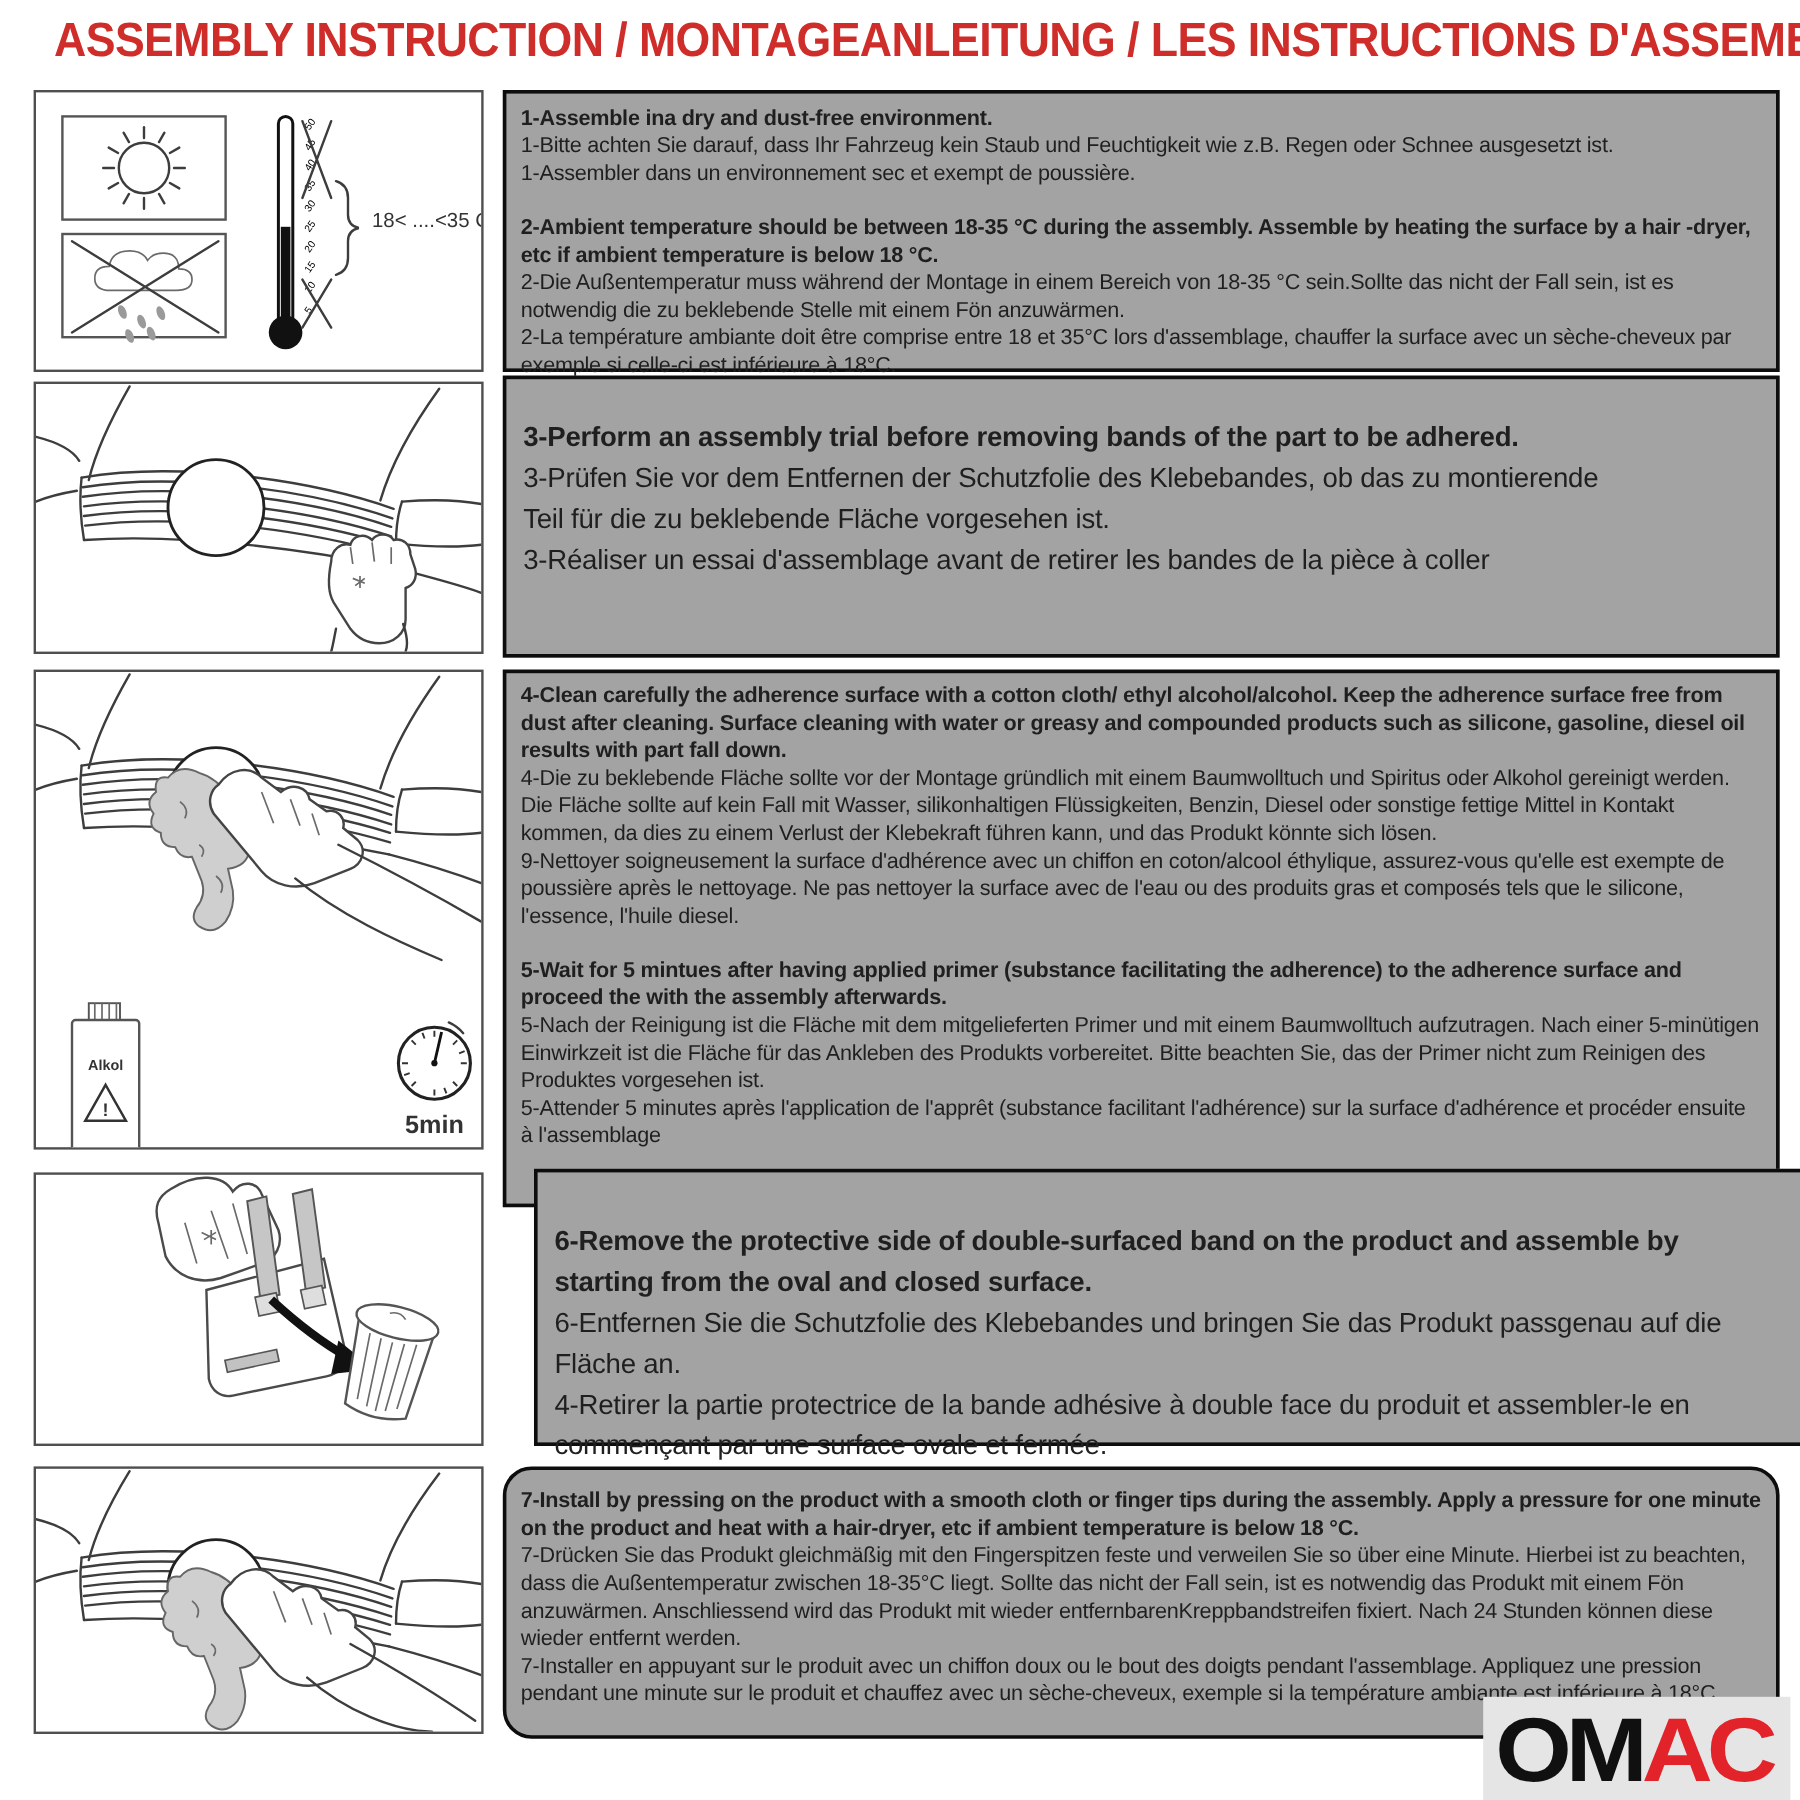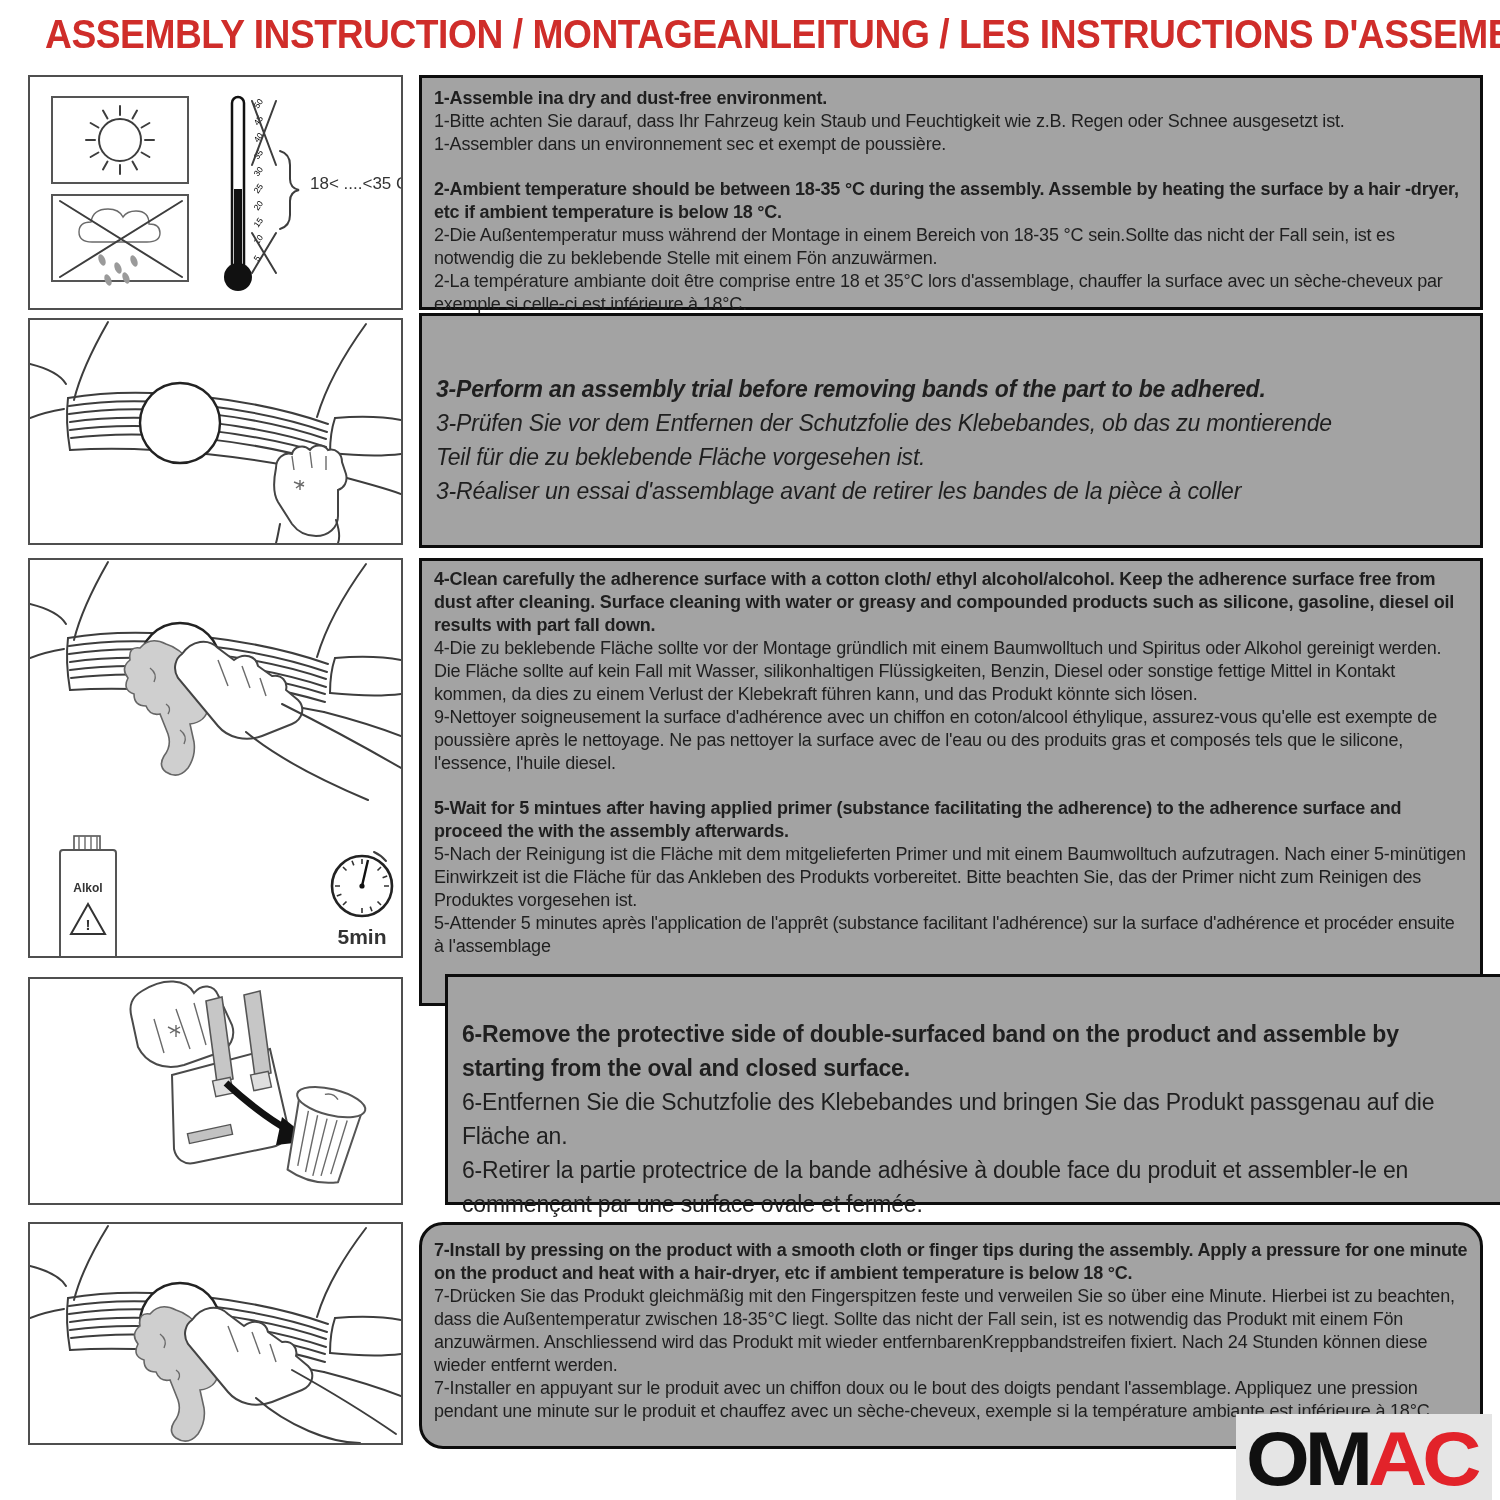--- a/index.html
+++ b/index.html
@@ -12,21 +12,21 @@
            box-sizing:border-box;background:#fff;}
   .text-box{position:absolute;left:419px;width:1064px;border:3px solid #0d0d0d;
             box-sizing:border-box;background:#a3a3a3;}
   .art-box svg{display:block;width:100%;height:100%;}
   .t-sm{font-size:18px;line-height:23px;letter-spacing:-.2px;}
   .t-lg{font-size:23px;line-height:34px;letter-spacing:-.2px;}
   .text-box p{margin:0;}
   .bold{font-weight:bold;}
   .gap{height:22px;}
   .pad-r1{padding:9px 12px;}
-  .pad-r2{padding:56px 14px;font-style:italic;}
+  .pad-r2{padding:31px 14px;}
   .pad-r2 p{max-width:930px;}
   .pad-r3{padding:7px 12px;}
   .pad-r4{padding:40px 14px;line-height:34px;margin-left:26px;}
   .pad-r4 p.en6{max-width:965px;}
   .pad-r4 p.xx6{max-width:1025px;}
   .pad-r5{padding:14px 12px;border-radius:24px;}
   .logo{position:absolute;left:1236px;top:1414px;width:256px;height:86px;background:#e5e5e5;
         display:flex;align-items:flex-end;justify-content:flex-start;z-index:6;padding-left:10px;
         box-sizing:border-box;}
   .logo span{font-size:82px;font-weight:bold;letter-spacing:-5px;line-height:1;
@@ -246,21 +246,21 @@
         <path d="M260,126 L266,198 Q292,208 318,198 L324,126" fill="#fff" stroke="#555" stroke-width="2"></path>
         <ellipse cx="292" cy="122" rx="35" ry="13" fill="#fff" stroke="#555" stroke-width="2"></ellipse>
         <path class="thin" d="M284,116 q8,-4 14,2"></path>
         <path class="thin" d="M272,136 l3,56 M282,138 l2,58 M292,139 l0,59 M302,138 l-2,58 M312,136 l-3,56"></path>
       </g>
     </svg>
   </div>
   <div class="text-box t-lg pad-r4" style="top:974px;height:231px;">
     <p class="bold en6">6-Remove the protective side of double-surfaced band on the product and assemble by starting from the oval and closed surface.</p>
     <p class="xx6">6-Entfernen Sie die Schutzfolie des Klebebandes und bringen Sie das Produkt passgenau auf die Fläche an.</p>
-    <p class="xx6">6-Retirer la partie protectrice de la bande adhésive à double face du produit et assembler-le en commençant par une surface ovale et fermée.</p>
+    <p class="xx6">4-Retirer la partie protectrice de la bande adhésive à double face du produit et assembler-le en commençant par une surface ovale et fermée.</p>
   </div>
 
   <div class="art-box" style="top:1222px;height:223px;">
     <svg viewBox="0 0 371 219">
       <g class="line">
         <path d="M78,2 C62,28 50,52 44,76"></path>
         <path d="M0,42 C16,46 30,52 36,62"></path>
         <path d="M0,94 C10,90 22,87 34,85"></path>
         <path d="M38,74 C120,60 230,76 298,100"></path>
         <path d="M40,126 C130,120 235,136 294,148"></path>

